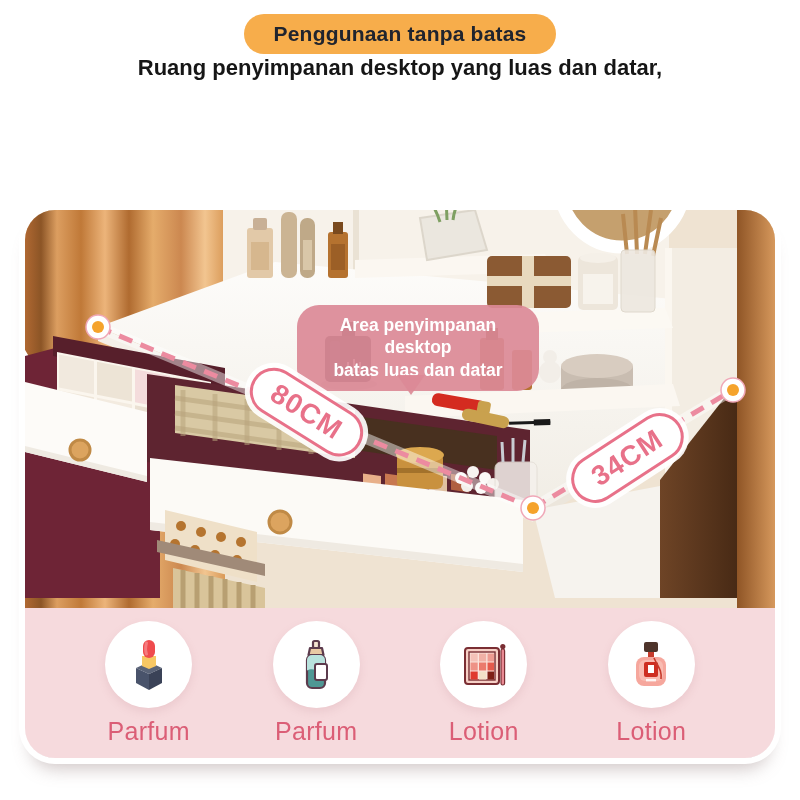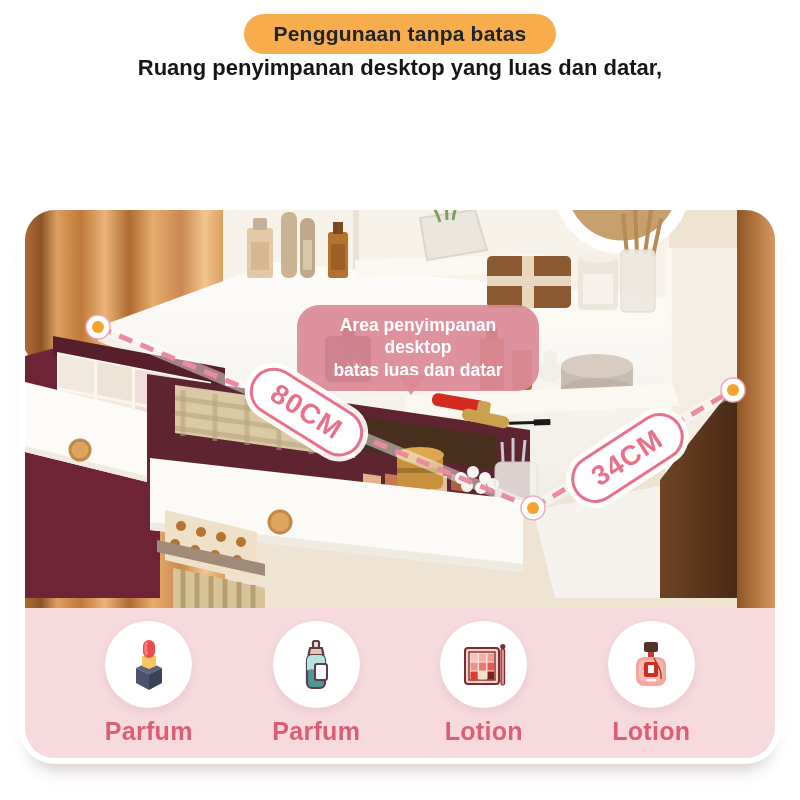--- a/index.html
+++ b/index.html
@@ -32,21 +32,21 @@
         padding:5px 20px;box-shadow:0 0 0 5px rgba(255,255,255,.92);}
   .pill-80{left:219px;top:178px;transform:rotate(32deg);}
   .pill-34{left:540px;top:224px;transform:rotate(-33deg);}
 
   
   .features{position:relative;width:750px;height:150px;background:#F6DADD;display:flex;
             justify-content:space-around;align-items:flex-start;padding:13px 40px 0 40px;box-sizing:border-box;}
   .feature{display:flex;flex-direction:column;align-items:center;width:140px;}
   .icon-circle{width:87px;height:87px;border-radius:50%;background:#ffffff;display:flex;align-items:center;justify-content:center;
                box-shadow:0 4px 8px rgba(190,130,140,.18);}
-  .feature-label{margin-top:9px;font-size:25px;font-weight:700;color:#DB5E76;letter-spacing:.3px;}
+  .feature-label{margin-top:9px;font-size:25px;font-weight:400;color:#DB5E76;letter-spacing:.3px;}
 </style>
 </head>
 <body>
 
 <div class="page">
 
   <div class="header">
     <div class="badge">Penggunaan tanpa batas</div>
     <p class="subtitle"><span>Ruang penyimpanan desktop yang luas dan datar,</span><br>
       </p>

